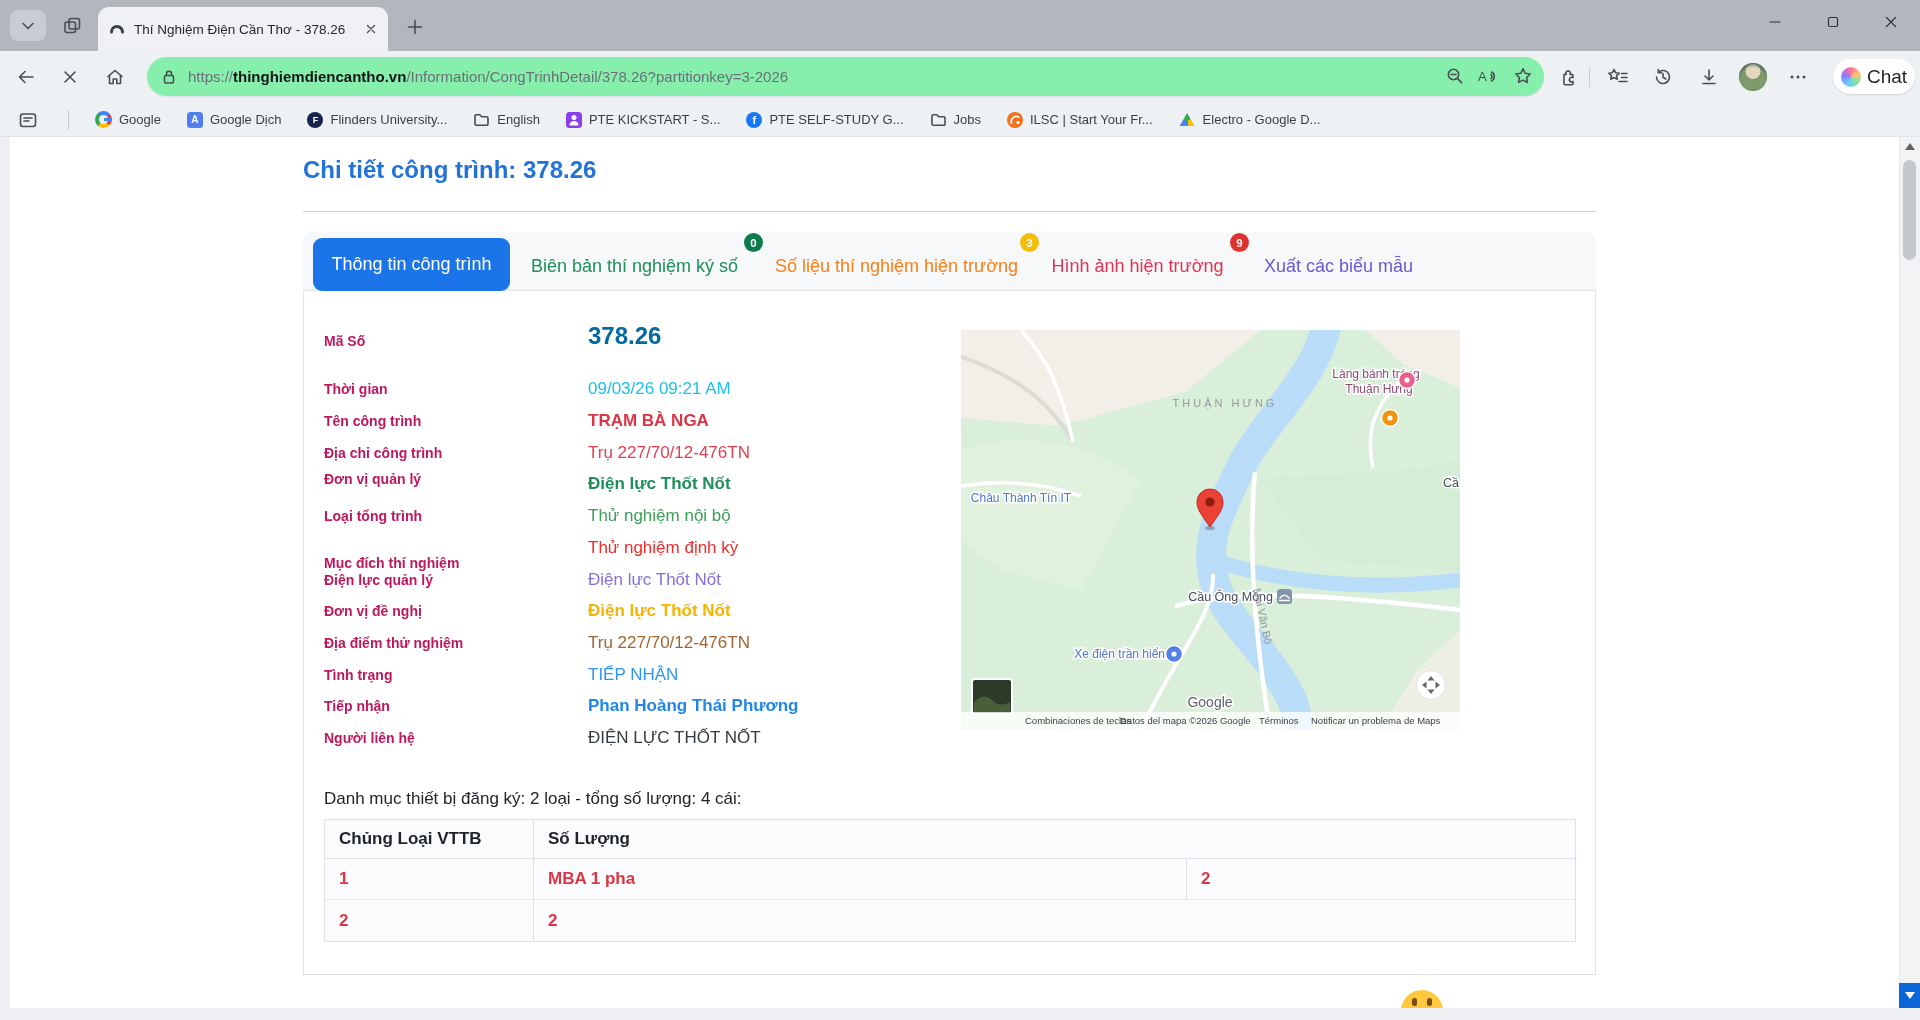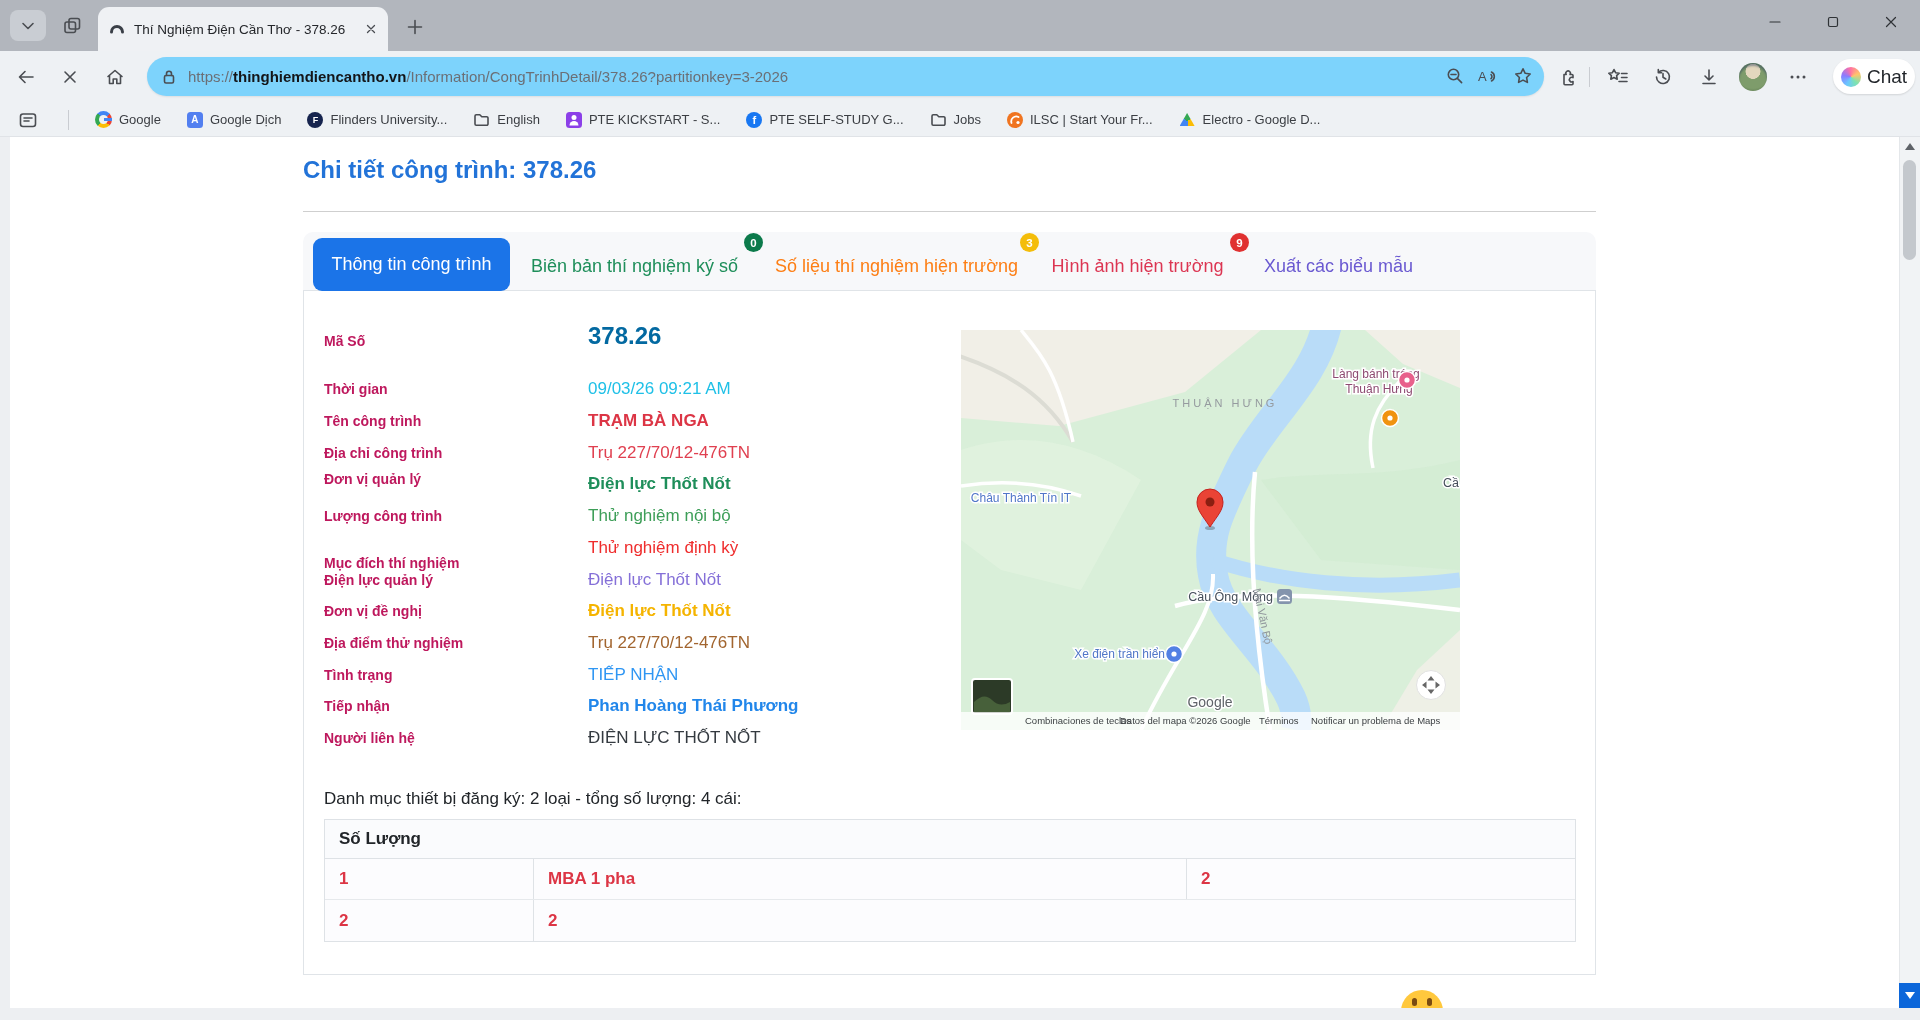--- a/index.html
+++ b/index.html
@@ -11,21 +11,21 @@
   .titlebar{position:absolute;left:0;top:0;width:1920px;height:51px;background:#b2b6bd}
   .tabsearch{position:absolute;left:10px;top:10px;width:36px;height:31px;background:#c9cdd3;border-radius:8px;display:flex;align-items:center;justify-content:center}
   .wsbtn{position:absolute;left:58px;top:13px;width:28px;height:26px;display:flex;align-items:center;justify-content:center}
   .btab{position:absolute;left:98px;top:7px;width:290px;height:44px;background:#eff1f4;border-radius:11px 11px 0 0;display:flex;align-items:center;padding:0 10px;gap:8px}
   .btab .t{flex:1;font-size:13.5px;color:#25272b;white-space:nowrap;overflow:hidden}
   .newtab{position:absolute;left:400px;top:14px;width:30px;height:26px;display:flex;align-items:center;justify-content:center}
   .winctl{position:absolute;right:0;top:0;height:44px;display:flex}
   .winctl>div{width:58px;height:44px;display:flex;align-items:center;justify-content:center}
   .toolbar{position:absolute;left:0;top:51px;width:1920px;height:52px;background:#eef1f4}
   .tbtn{position:absolute;top:60px;width:34px;height:34px;display:flex;align-items:center;justify-content:center;border-radius:7px}
-  .urlbar{position:absolute;left:147px;top:57px;width:1397px;height:39px;background:#7dd3fc;border-radius:20px;display:flex;align-items:center;padding:0 100px 0 12px;box-shadow:0 1px 2px rgba(0,0,0,.08)}
+  .urlbar{position:absolute;left:147px;top:57px;width:1397px;height:39px;background:#86efac;border-radius:20px;display:flex;align-items:center;padding:0 100px 0 12px;box-shadow:0 1px 2px rgba(0,0,0,.08)}
   .url{font-size:15px;color:#6b6f76;white-space:nowrap;overflow:hidden}
   .url .host{color:#141518;font-weight:700}
   .pillic{position:absolute;top:5px;width:28px;height:28px;display:flex;align-items:center;justify-content:center}
   .chatpill{position:absolute;left:1833px;top:59px;width:82px;height:35px;background:#fff;border-radius:18px;display:flex;align-items:center;justify-content:center;gap:6px;box-shadow:0 1px 2px rgba(0,0,0,.12)}
   .chatpill .lbl{font-size:19px;color:#1f2328}
   .copilot{width:20px;height:20px;border-radius:50%;background:conic-gradient(from 210deg,#6bc6ff,#8a7bff,#ff6fa5,#ffc46b,#7ce3b0,#6bc6ff)}
   .avatar{width:28px;height:28px;border-radius:50%;background:radial-gradient(circle at 50% 30%,#e3d7bd 0 30%,#7e9c6b 32% 70%,#4e6c46 100%);box-shadow:inset 0 3px 2px rgba(40,60,90,.45)}
   .bmbar{position:absolute;left:0;top:103px;width:1920px;height:34px;background:#eef1f4;border-bottom:1px solid #e0e3e7;display:flex;align-items:center;padding-left:14px;gap:26px}
   .bm{display:flex;align-items:center;gap:7px}
   .bm .l{font-size:13px;color:#3b3e43;white-space:nowrap}
@@ -280,21 +280,21 @@
 <div class="dl" style="top:330px">Mã Số</div>
 <div class="dv big" style="top: 322px; color: #0369a1; font-weight: 700;">378.26</div>
 <div class="dl" style="top:378px">Thời gian</div>
 <div class="dv" style="top: 378px; color: rgb(31, 192, 231); font-weight: 400;">09/03/26 09:21 AM</div>
 <div class="dl" style="top:410px">Tên công trình</div>
 <div class="dv" style="top: 410px; color: rgb(220, 53, 69); font-weight: 700;">TRẠM BÀ NGA</div>
 <div class="dl" style="top:442px">Địa chỉ công trình</div>
 <div class="dv" style="top: 442px; color: rgb(224, 64, 80); font-weight: 400;">Trụ 227/70/12-476TN</div>
 <div class="dl" style="top:468px">Đơn vị quản lý</div>
 <div class="dv" style="top: 473px; color: rgb(30, 142, 90); font-weight: 700;">Điện lực Thốt Nốt</div>
-<div class="dl" style="top:505px">Lượng công trình</div>
+<div class="dl" style="top:505px">Loại tổng trình</div>
 <div class="dv" style="top: 505px; color: rgb(61, 158, 88); font-weight: 400;">Thử nghiệm nội bộ</div>
 <div class="dl" style="top:552px">Mục đích thí nghiệm</div>
 <div class="dv" style="top: 537px; color: rgb(239, 45, 45); font-weight: 500;">Thử nghiệm định kỳ</div>
 <div class="dl" style="top:569px">Điện lực quản lý</div>
 <div class="dv" style="top: 569px; color: rgb(133, 112, 216); font-weight: 400;">Điện lực Thốt Nốt</div>
 <div class="dl" style="top:600px">Đơn vị đề nghị</div>
 <div class="dv" style="top: 600px; color: rgb(245, 180, 0); font-weight: 700;">Điện lực Thốt Nốt</div>
 <div class="dl" style="top:632px">Địa điểm thử nghiệm</div>
 <div class="dv" style="top: 632px; color: rgb(162, 101, 47); font-weight: 400;">Trụ 227/70/12-476TN</div>
 <div class="dl" style="top:664px">Tình trạng</div>
@@ -366,20 +366,21 @@
   <text x="64" y="394" font-size="9.5" fill="#3c4043">Combinaciones de teclas</text>
   <text x="159" y="394" font-size="9.5" fill="#3c4043">Datos del mapa ©2026 Google</text>
   <text x="298" y="394" font-size="9.5" fill="#3c4043">Términos</text>
   <text x="350" y="394" font-size="9.5" fill="#3c4043">Notificar un problema de Maps</text>
   <text x="249" y="377" text-anchor="middle" font-size="14" font-weight="500" fill="#5f6368" stroke="#fff" stroke-width="3" paint-order="stroke">Google</text>
 </svg>
 
 <div class="summary">Danh mục thiết bị đăng ký: 2 loại - tổng số lượng: 4 cái:</div>
 <div class="tbl">
   <div class="trow thead">
+    <div>Chủng Loại VTTB</div>
     <div>Số Lượng</div>
   </div>
   <div class="trow tdata mid">
     <div style="font-weight: 600; color: rgb(220, 53, 69);">1</div>
     <div style="font-weight: 700; color: rgb(220, 53, 69);">MBA 1 pha</div>
     <div style="font-weight: 600; color: rgb(220, 53, 69);">2</div>
   </div>
   <div class="trow tdata">
     <div style="font-weight: 600; color: rgb(220, 53, 69);">2</div>
     <div style="font-weight: 600; color: rgb(220, 53, 69);">2</div>

